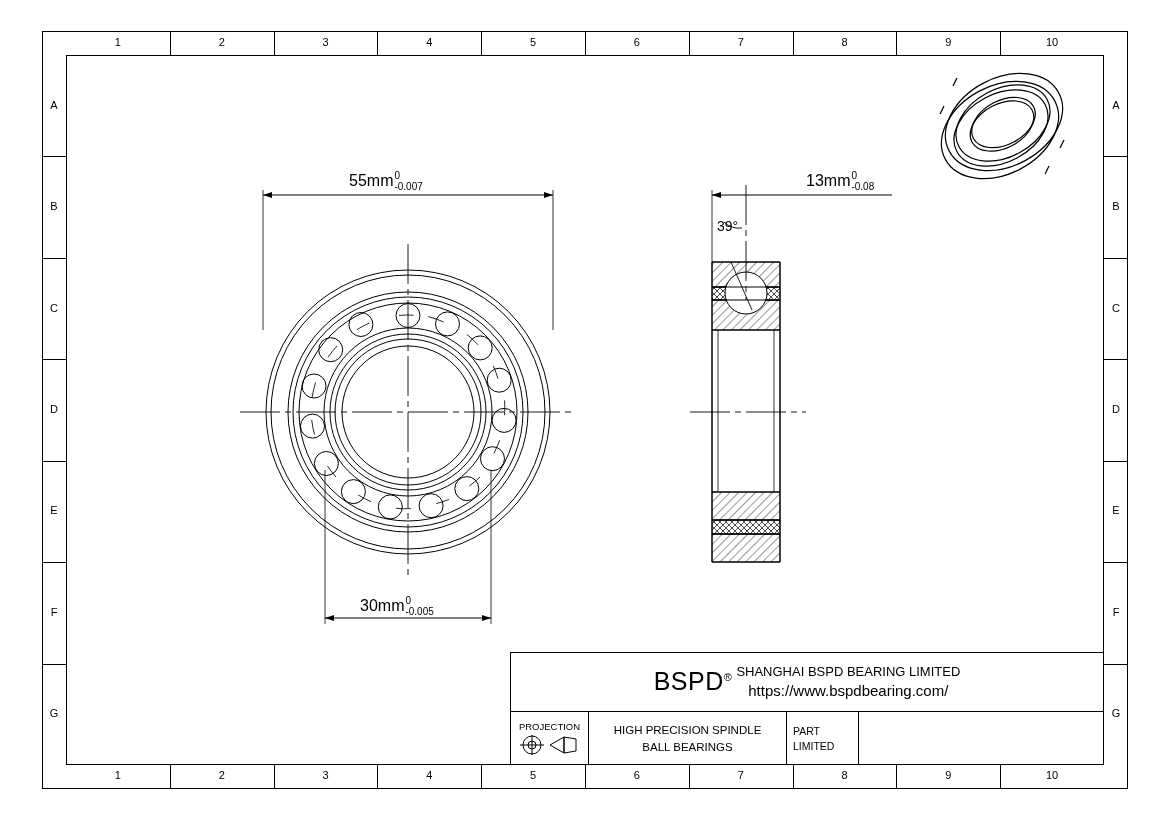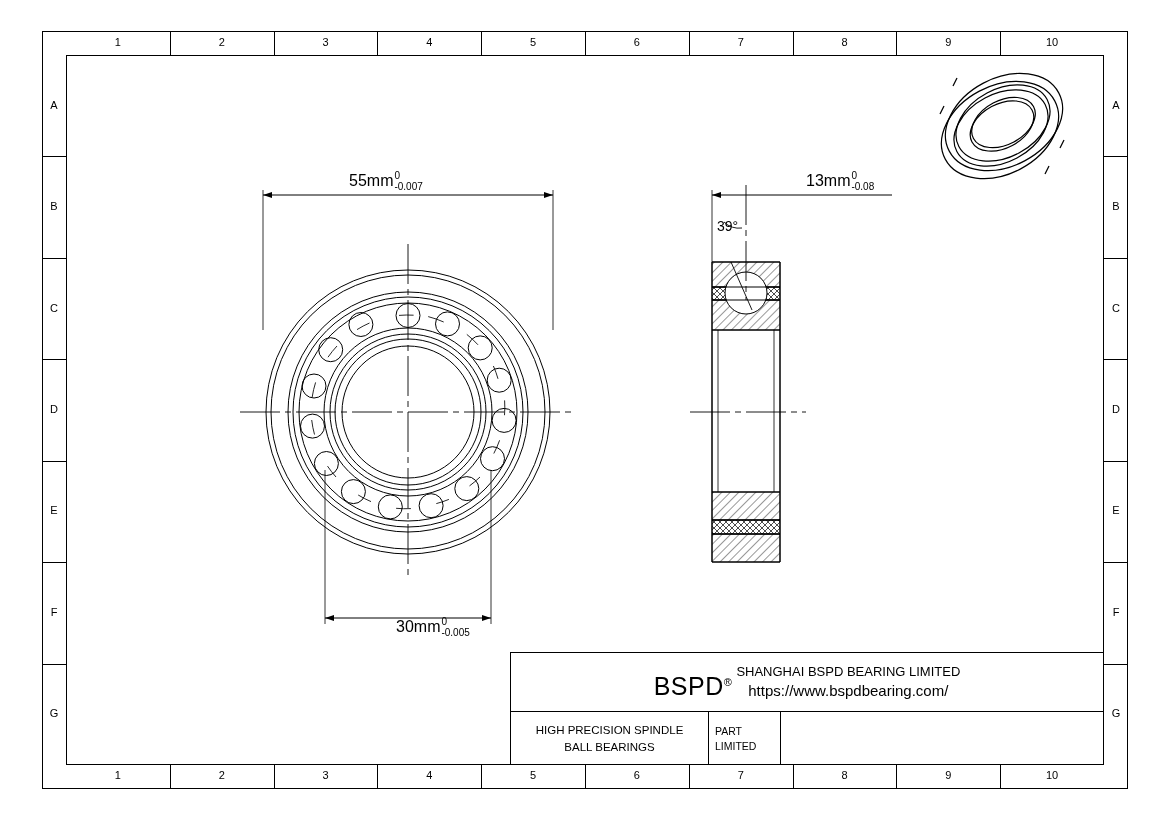--- a/index.html
+++ b/index.html
@@ -85,21 +85,21 @@
     width: 100%;
     height: 59px;
     border-bottom: 1px solid #000;
     box-sizing: border-box;
     display: flex;
     align-items: center;
     justify-content: center;
   }
   .brand-wrap {
     display: flex;
-    align-items: flex-end;
+    align-items: center;
     gap: 4px;
   }
   .brand {
     font-size: 25px;
     letter-spacing: 0.5px;
   }
   .brand sup {
     font-size: 11px;
     vertical-align: super;
   }
@@ -402,21 +402,21 @@
         <path d="M 957 78 L 953 86"></path>
         <path d="M 1049 166 L 1045 174"></path>
       </g>
     </g>
   </svg>
 
   <div class="dim-text" style="left:349px; top:171px;">
     <span>55mm</span><span class="tol"><span style="display:block">0</span><span style="display:block">-0.007</span></span>
   </div>
 
-  <div class="dim-text" style="left:360px; top:617px;margin-left:36px;">
+  <div class="dim-text" style="left:360px; top:596px;">
     <span>30mm</span><span class="tol"><span style="display:block">0</span><span style="display:block">-0.005</span></span>
   </div>
 
   <div class="dim-text" style="left:806px; top:171px;">
     <span>13mm</span><span class="tol"><span style="display:block">0</span><span style="display:block">-0.08</span></span>
   </div>
 
   <div class="angle-text" style="left:717px; top:218px;">39°</div>
 
   <div class="title-block">
@@ -425,20 +425,33 @@
       <div class="brand-wrap">
         <div class="brand"><span>BSPD</span><sup>®</sup></div>
         <div class="company-lines">
           <div class="company-name">SHANGHAI BSPD BEARING LIMITED</div>
           <div class="company-url">https://www.bspdbearing.com/</div>
         </div>
       </div>
     </div>
 
     <div class="tb-row2">
+      <div class="tb-cell cell-projection">
+        <div class="cap">PROJECTION</div>
+        <svg class="proj-symbol" width="64" height="22" viewBox="0 0 64 22">
+          <g fill="none" stroke="#000" stroke-width="1">
+            <circle cx="14" cy="11" r="9"></circle>
+            <circle cx="14" cy="11" r="4"></circle>
+            <line x1="2" y1="11" x2="26" y2="11"></line>
+            <line x1="14" y1="1" x2="14" y2="21"></line>
+            <path d="M 32 11 L 46 3 L 46 19 Z"></path>
+            <path d="M 46 3 L 58 5 L 58 17 L 46 19 Z"></path>
+          </g>
+        </svg>
+      </div>
 
       <div class="tb-cell cell-desc">
         <div>HIGH  PRECISION SPINDLE</div>
         <div>BALL BEARINGS</div>
       </div>
 
       <div class="tb-cell cell-partlabel">
         <div>PART</div>
         <div>LIMITED</div>
       </div>

